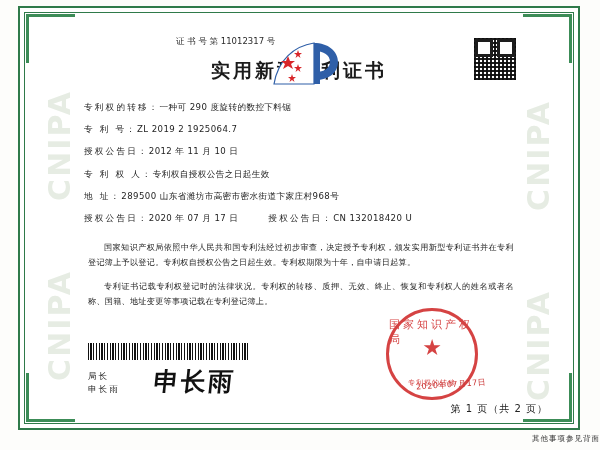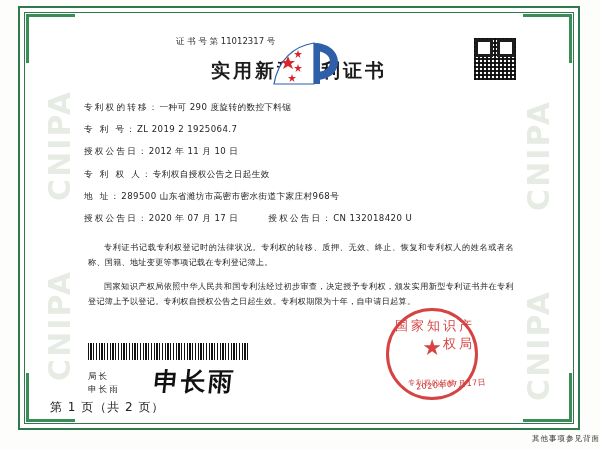--- a/index.html
+++ b/index.html
@@ -195,22 +195,22 @@
     position: absolute;
     left: 50%; top: 42%;
     transform: translate(-50%,-50%);
     font-size: 22px;
     color: #d02a2a;
   }
   .seal .ring-text {
     position: absolute;
     left: 0; top: 6px;
     width: 86px;
-    text-align: right;
-    font-size: 13px;
+    text-align: left;
+    font-size: 11px;
     letter-spacing: 3px;
   }
   .seal .bottom-text {
     position: absolute;
     left: 0; bottom: 9px;
     width: 86px;
     text-align: center;
     font-size: 7px;
     letter-spacing: 1px;
   }
@@ -220,22 +220,22 @@
     bottom: 24px;
     font-size: 8px;
     color: #c93030;
     letter-spacing: .5px;
     transform: rotate(-4deg);
   }
   .page-num {
     position: absolute;
     left: 0; right: 0;
     bottom: -2px;
-    text-align: left;
-    font-size: 12px;
+    text-align: right;
+    font-size: 10px;
     color: #222;
     letter-spacing: 1px;
   }
   .footnote {
     position: absolute;
     left: 0; right: 0;
     bottom: 6px;
     text-align: right;
     font-size: 7.5px;
     color: #333;
@@ -295,22 +295,22 @@
         </div>
         <div class="frow">
           <span class="flabel">地      址：</span><span class="fvalue">289500 山东省潍坊市高密市密水街道卞家庄村968号</span>
         </div>
         <div class="frow">
           <span class="flabel">授权公告日：</span><span class="fvalue">2020 年 07 月 17 日</span><span class="inline-pair"><span class="flabel">授权公告日：</span><span class="fvalue">CN 132018420 U</span></span>
         </div>
       </div>
 
       <div class="body-text">
+        <p>国家知识产权局依照中华人民共和国专利法经过初步审查，决定授予专利权，颁发实用新型专利证书并在专利登记簿上予以登记。专利权自授权公告之日起生效。专利权期限为十年，自申请日起算。</p>
         <p>专利证书记载专利权登记时的法律状况。专利权的转移、质押、无效、终止、恢复和专利权人的姓名或者名称、国籍、地址变更等事项记载在专利登记簿上。</p>
-        <p>国家知识产权局依照中华人民共和国专利法经过初步审查，决定授予专利权，颁发实用新型专利证书并在专利登记簿上予以登记。专利权自授权公告之日起生效。专利权期限为十年，自申请日起算。</p>
       </div>
 
       <div class="barcode"></div>
 
       <div class="signature-block">
         <div>局长</div>
         <div>申长雨</div>
       </div>
       <div class="sign-script">申长雨</div>
 

